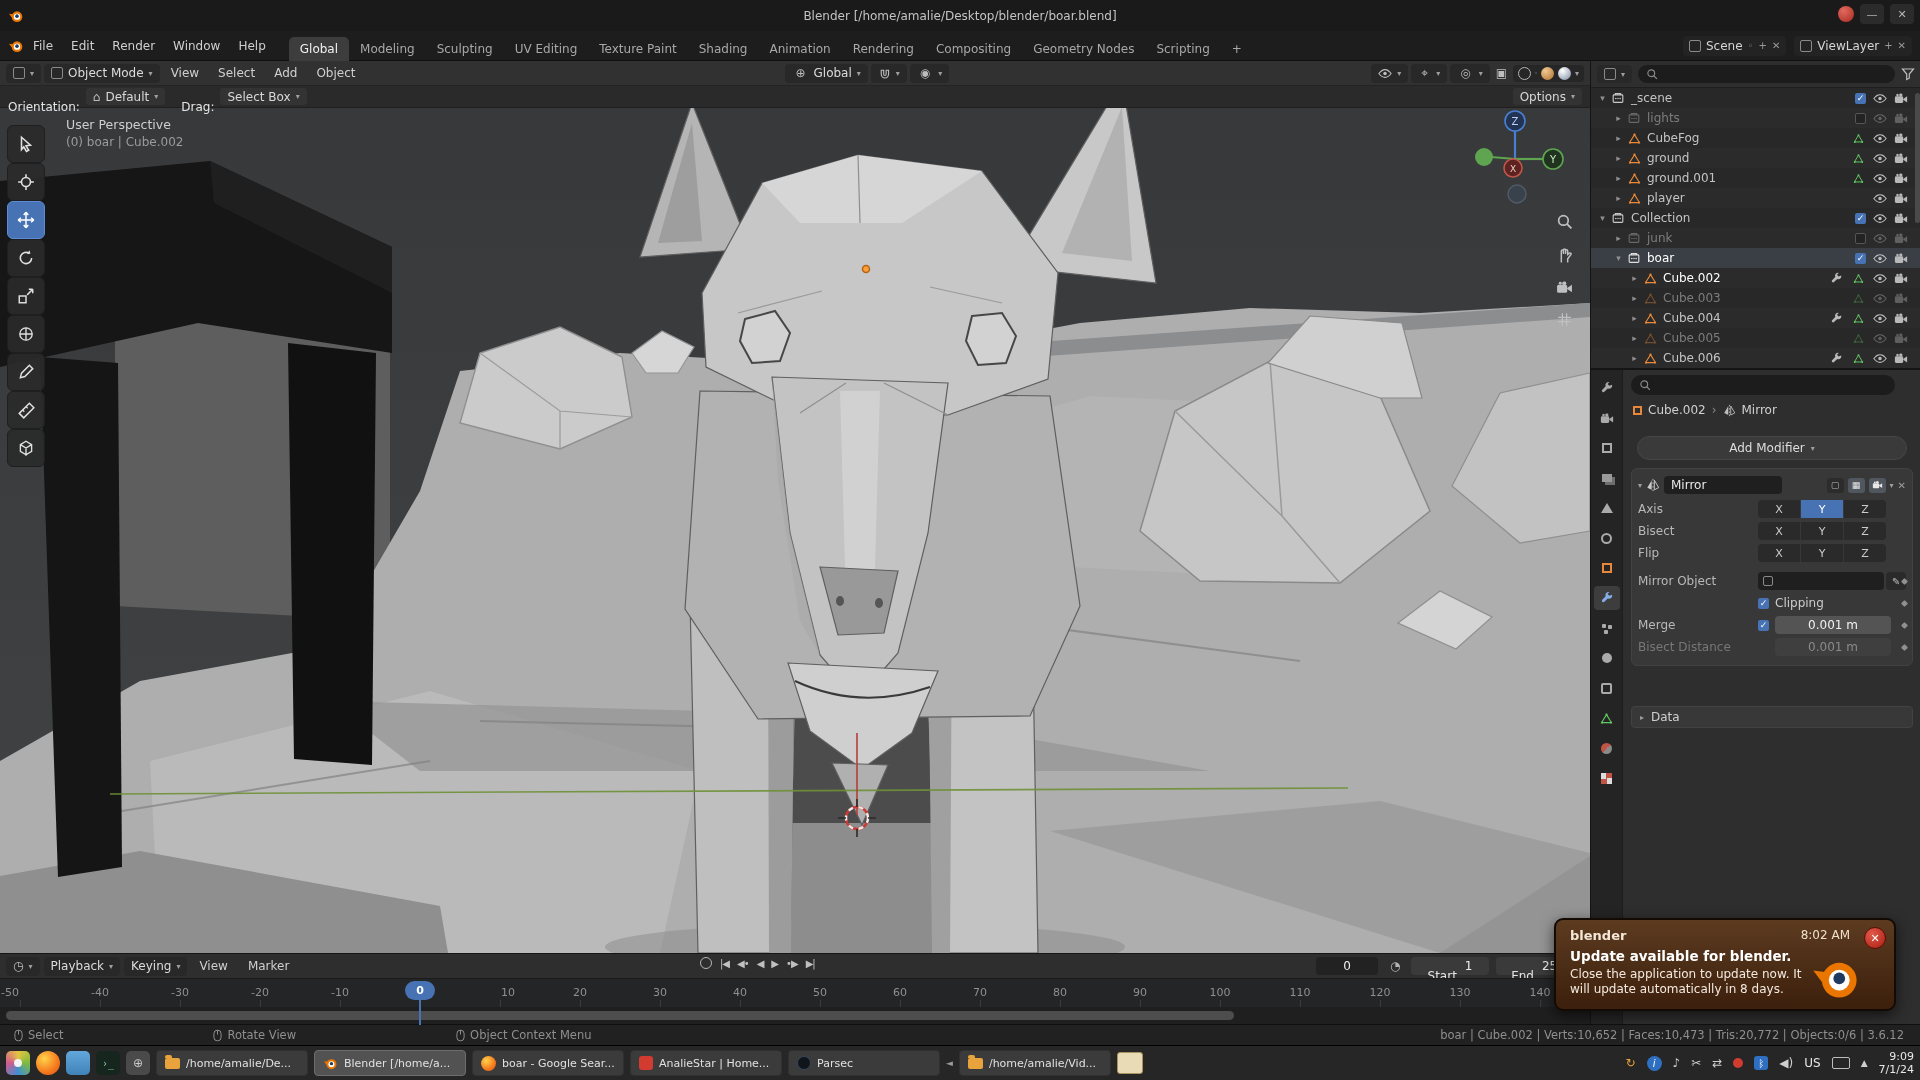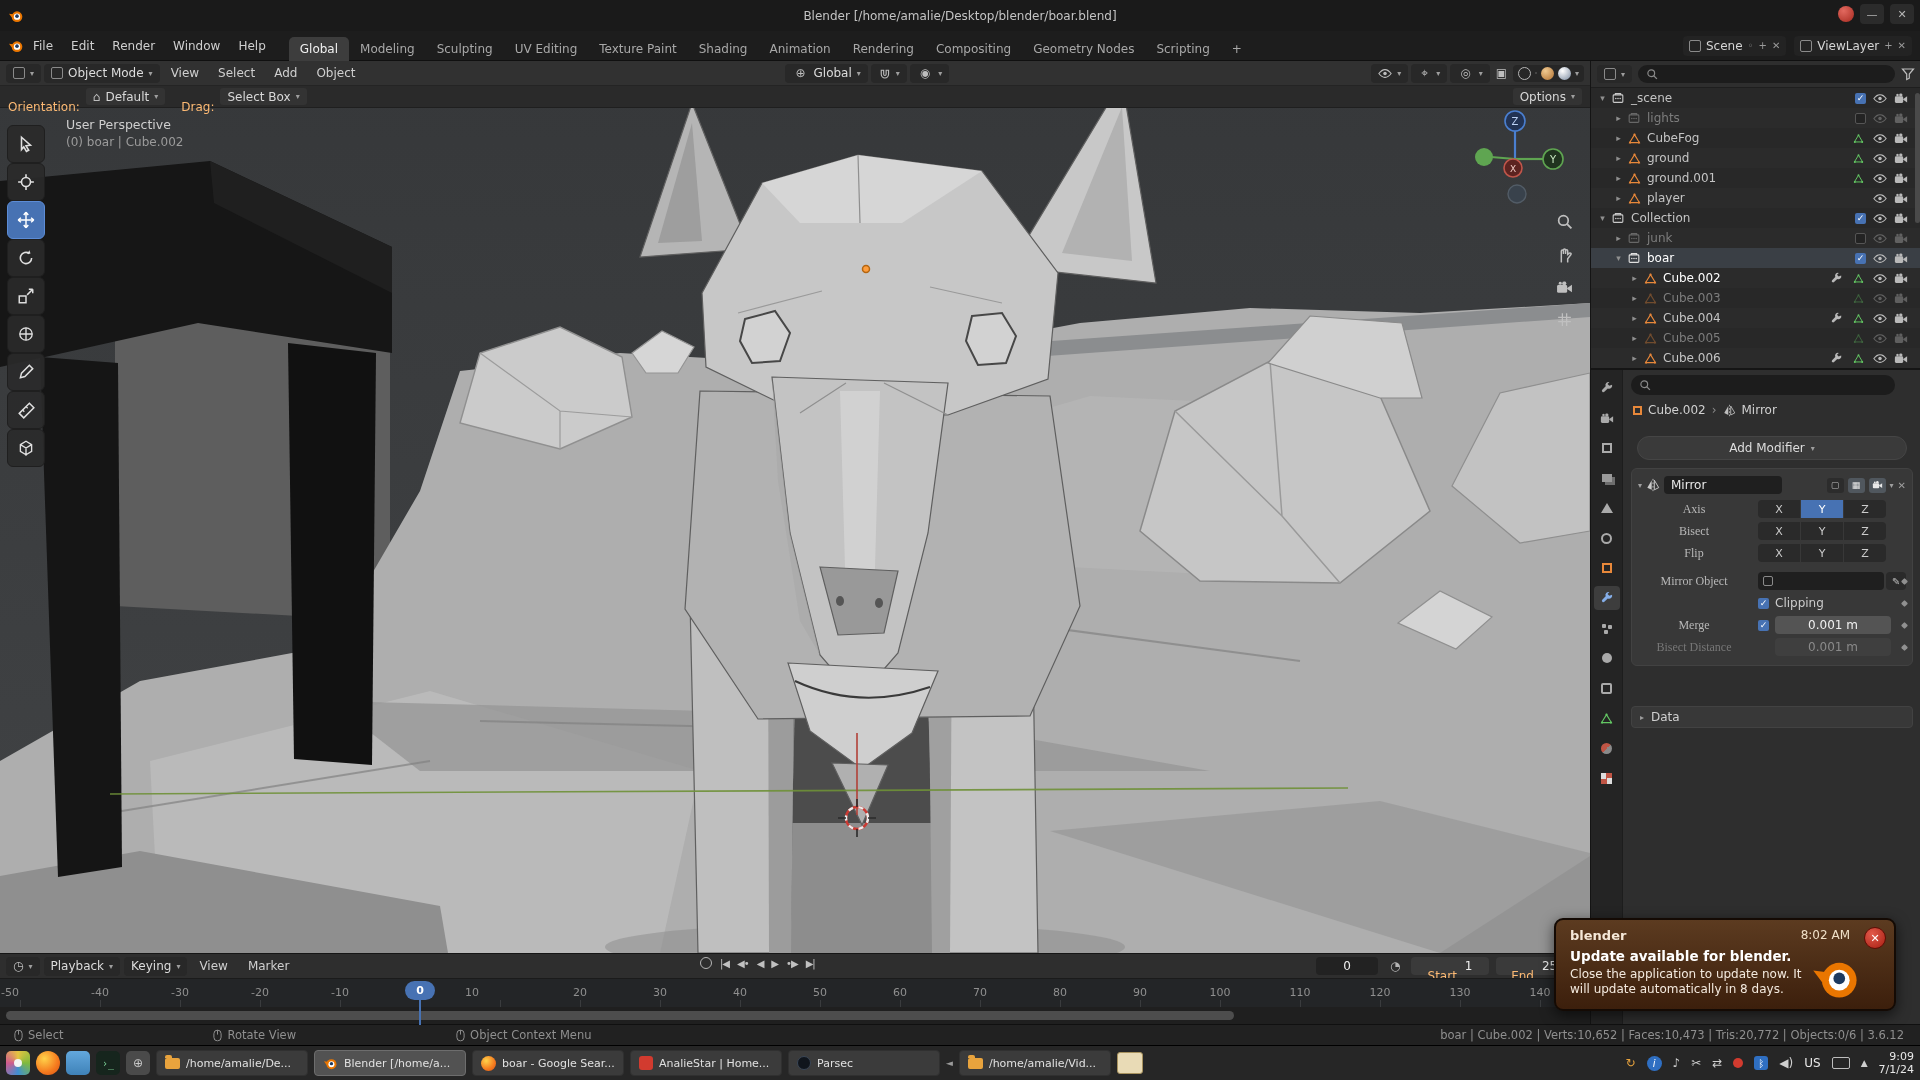--- a/index.html
+++ b/index.html
@@ -23,21 +23,21 @@
   .mini-sq{width:10px;height:10px;border:1px solid #8a8a8a;border-radius:2px;}
   .mini-x{color:#9a9a9a;font-size:10px;}
   
   .viewport{position:absolute;left:0;top:61px;width:1590px;height:892px;overflow:hidden;background:#3a3c3e;}
   .vph{position:absolute;left:0;top:0;width:100%;height:25px;background:#313131;border-bottom:1px solid #242424;display:flex;align-items:center;gap:3px;padding:0 6px;box-sizing:border-box;z-index:10;}
   .vpt{position:absolute;left:0;top:25px;width:100%;height:22px;background:#2a2a2a;border-bottom:1px solid #1f1f1f;display:flex;align-items:center;gap:6px;padding:0 8px;box-sizing:border-box;z-index:10;}
   .dd{background:#282828;border-radius:4px;padding:0 7px;height:19px;display:inline-flex;align-items:center;gap:5px;color:#dcdcdc;white-space:nowrap;}
   .dd2{background:#333;border-radius:3px;padding:0 7px;height:17px;display:inline-flex;align-items:center;gap:5px;color:#d8d8d8;white-space:nowrap;}
   .caret{font-size:8px;color:#9e9e9e;}
   .hmenu{padding:0 8px;color:#cfcfcf;}
-  .lbl{color:#fdba74;margin-top:20px;}
+  .lbl{color:#e5e5e5;margin-top:20px;}
   .hicon{color:#bdbdbd;font-size:12px;padding:0 3px;}
   .shadeball{width:13px;height:13px;border-radius:50%;}
   .ballwrap{display:flex;gap:4px;align-items:center;background:#262626;border-radius:4px;padding:2px 5px;}
   .ballsel{background:#4f4f4f;border-radius:3px;padding:1px;}
   
   .tool{position:absolute;left:7px;width:36px;height:36px;border-radius:6px;background:rgba(42,42,42,.92);border:1px solid #1f1f1f;display:flex;align-items:center;justify-content:center;z-index:9;}
   .tool.active{background:#4772b3;border-color:#5c8cd6;}
   .vp-text{position:absolute;left:66px;top:56px;z-index:8;font-size:12.5px;color:#cfcfcf;}
   .vp-text .l2{color:#9b9b9b;margin-top:3px;font-size:12px;}
   .sideicon{position:absolute;left:1552px;width:24px;height:24px;display:flex;align-items:center;justify-content:center;z-index:9;color:#c0c0c0;}
@@ -67,21 +67,21 @@
   .pbody{position:absolute;left:32px;top:0;right:0;bottom:0;}
   .psearch{position:absolute;left:8px;top:5px;right:26px;height:20px;background:#1c1c1c;border-radius:10px;display:flex;align-items:center;gap:6px;padding:0 8px;color:#888;}
   .pcrumb{position:absolute;left:10px;top:33px;display:flex;align-items:center;gap:6px;color:#d0d0d0;}
   .addmod{position:absolute;left:14px;right:14px;top:66px;height:22px;background:#3a3a3a;border:1px solid #454545;border-radius:12px;display:flex;align-items:center;justify-content:center;color:#ddd;}
   .modpanel{position:absolute;left:8px;right:8px;top:98px;background:#383838;border:1px solid #424242;border-radius:6px;padding:4px 6px 8px 6px;box-sizing:border-box;}
   .mh{display:flex;align-items:center;gap:4px;height:24px;}
   .namefield{width:104px;height:18px;background:#1f1f1f;border-radius:4px;color:#e8e8e8;display:flex;align-items:center;padding:0 7px;}
   .mtgl{width:17px;height:15px;background:#2c2c2c;border-radius:3px;display:flex;align-items:center;justify-content:center;color:#bdbdbd;font-size:9px;}
   .mtgl.on{background:#50575e;color:#e8e8e8;}
   .prow{display:flex;align-items:center;height:20px;margin-top:2px;position:relative;}
-  .plabel{width:112px;text-align:center;color:#b8b8b8;margin-right:8px;flex:none;font-family:Liberation Serif, serif;}
+  .plabel{width:112px;text-align:left;color:#b8b8b8;margin-right:8px;flex:none;}
   .seg{display:flex;gap:1px;}
   .seg .sb{width:42px;height:18px;background:#2a2a2a;color:#ccc;font-size:11px;display:flex;align-items:center;justify-content:center;}
   .seg .sb:first-child{border-radius:4px 0 0 4px;}
   .seg .sb:last-child{border-radius:0 4px 4px 0;}
   .seg .on{background:#4772b3;color:#fff;}
   .objfield{width:128px;height:18px;background:#1f1f1f;border-radius:4px;display:flex;align-items:center;gap:5px;padding:0 5px;color:#aaa;box-sizing:border-box;}
   .dropper{width:20px;height:18px;background:#2a2a2a;border-radius:4px;margin-left:2px;display:flex;align-items:center;justify-content:center;color:#bbb;font-size:10px;}
   .valfield{width:116px;height:18px;background:#545454;border-radius:4px;display:flex;align-items:center;justify-content:center;color:#f0f0f0;}
   .valfield.dimf{background:#3f3f3f;color:#8a8a8a;}
   .pdot{position:absolute;right:-1px;width:5px;height:5px;border-radius:1px;background:#909090;transform:rotate(45deg);}
@@ -546,21 +546,21 @@
           <span class="lbl">End</span>
           <span style="color:#eee">250</span>
         </div>
     </div>
     <div class="ruler">
       <span class="rnum" style="left:10px">-50</span>
       <span class="rnum" style="left:100px">-40</span>
       <span class="rnum" style="left:180px">-30</span>
       <span class="rnum" style="left:260px">-20</span>
       <span class="rnum" style="left:340px">-10</span>
-      <span class="rnum" style="left:472px">10</span>
+      <span class="rnum" style="left:508px">10</span>
       <span class="rnum" style="left:580px">20</span>
       <span class="rnum" style="left:660px">30</span>
       <span class="rnum" style="left:740px">40</span>
       <span class="rnum" style="left:820px">50</span>
       <span class="rnum" style="left:900px">60</span>
       <span class="rnum" style="left:980px">70</span>
       <span class="rnum" style="left:1060px">80</span>
       <span class="rnum" style="left:1140px">90</span>
       <span class="rnum" style="left:1220px">100</span>
       <span class="rnum" style="left:1300px">110</span>

